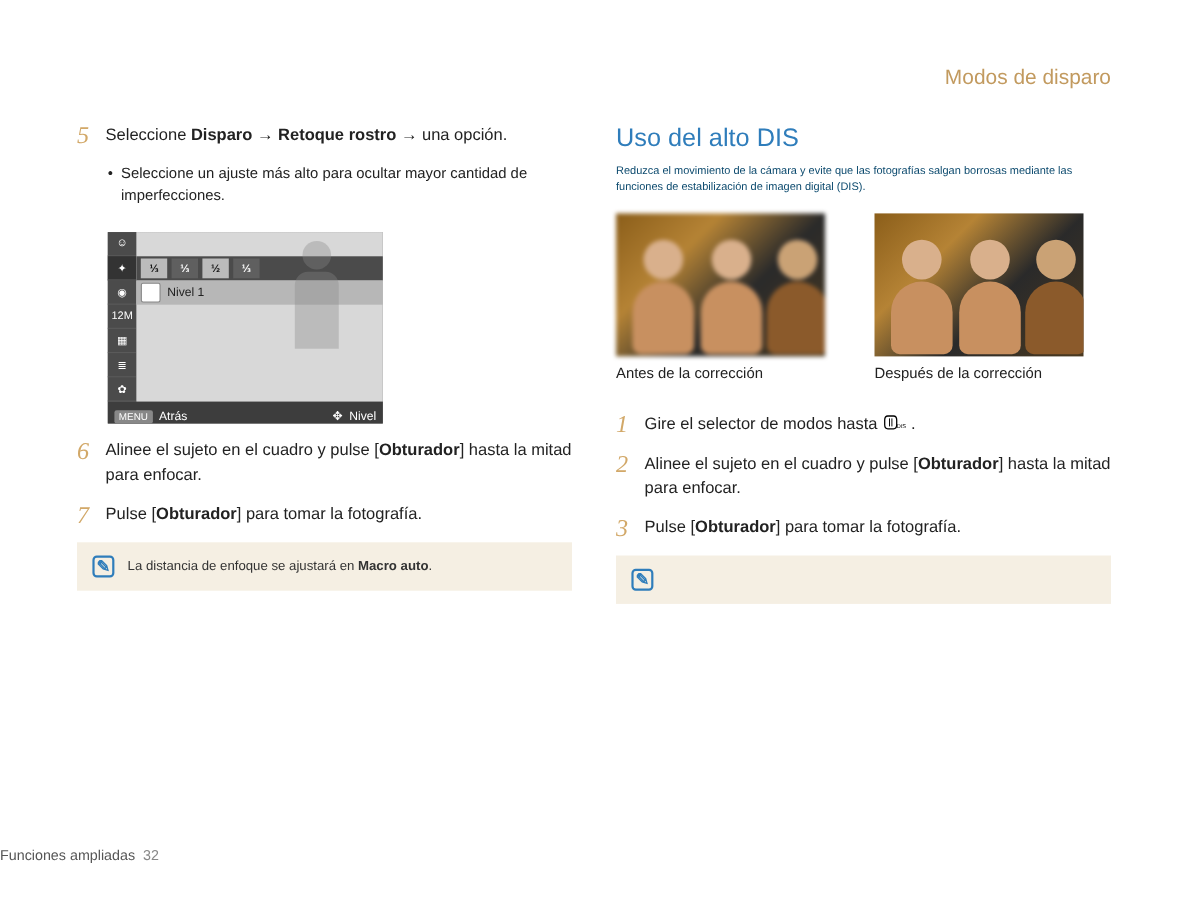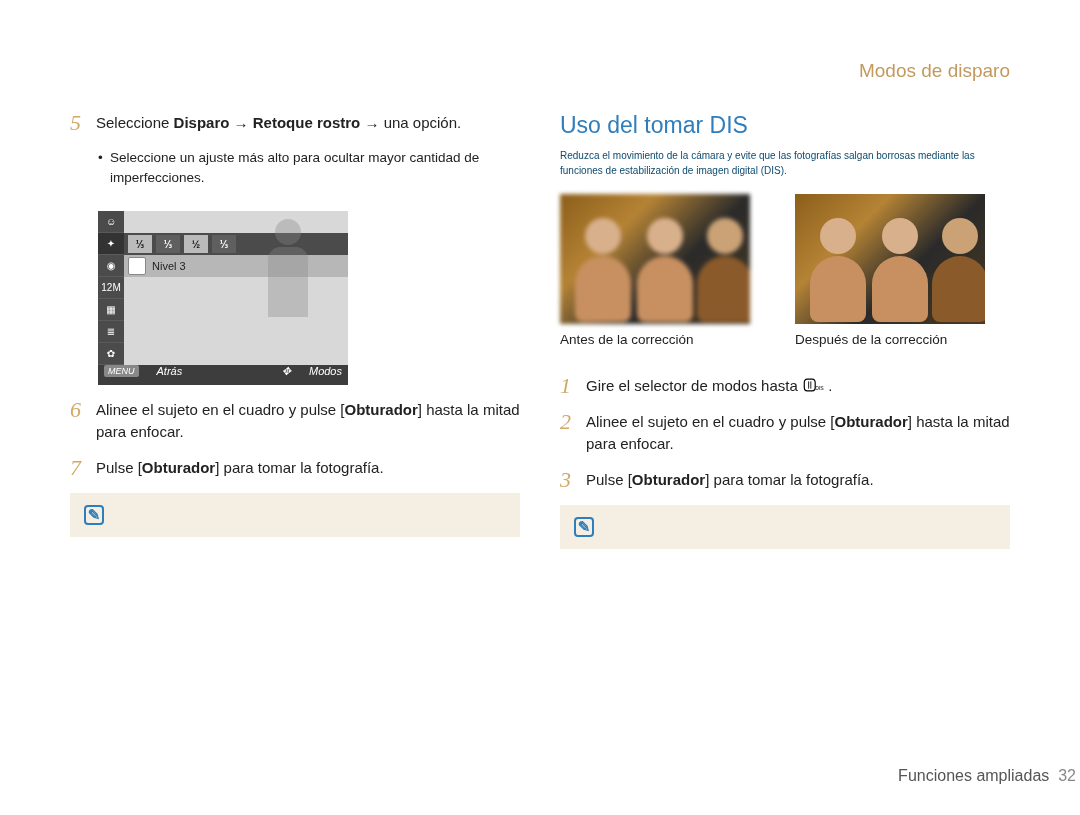--- a/index.html
+++ b/index.html
@@ -178,26 +178,25 @@
     width: 40px;
     height: 70px;
     background: #888;
     border-radius: 30% 30% 0 0 / 18% 18% 0 0;
     margin: 0 auto;
   }
   .camera-shot .bottom-bar {
     height: 20px;
     background: #3d3d3d;
     display: flex;
-    align-items: flex-start;
+    align-items: flex-end;
     color: #fff;
     font-size: 11px;
     padding: 0 6px;
-    gap: 18px;
-    font-style: italic;
+    gap: 6px;
   }
   .camera-shot .bottom-bar .menu-chip {
     background: #888;
     color: #fff;
     font-size: 9px;
     padding: 1px 4px;
     border-radius: 2px;
   }
   .camera-shot .bottom-bar .diamond {
     font-size: 11px;
@@ -293,22 +292,22 @@
   .image-card .caption {
     font-size: 13.5px;
     color: #222;
     margin-top: 8px;
   }
   .footer {
     position: absolute;
     bottom: 30px;
     left: 0;
     right: 4px;
-    text-align: right;
-    font-size: 16px;
+    text-align: left;
+    font-size: 13px;
     color: #555;
   }
   .footer .num {
     color: #888;
   }
   .dis-glyph {
     display: inline-flex;
     align-items: center;
     vertical-align: -2px;
   }
@@ -350,60 +349,63 @@
         </div>
         <div class="main-area">
           <div class="top-strip">
             <div class="fraction" style="color:#111;background:#bbb">⅓</div>
             <div class="fraction">⅓</div>
             <div class="fraction" style="color:#111;background:#bbb">½</div>
             <div class="fraction">⅓</div>
           </div>
           <div class="label-strip">
             <div class="icon-square"></div>
-            <span>Nivel 3</span>
+            <span>Nivel 1</span>
           </div>
           <div class="silhouette">
             <div class="silhouette-head"></div>
             <div class="silhouette-body"></div>
           </div>
         </div>
       </div>
       <div class="bottom-bar">
         <span class="menu-chip">MENU</span>
         <span>Atrás</span>
         <span style="flex:1"></span>
         <span class="diamond">✥</span>
-        <span>Modos</span>
+        <span>Nivel</span>
       </div>
     </div>
 
     <div class="step">
       <div class="step-num">6</div>
       <div class="step-text">
         <span>Alinee el sujeto en el cuadro y pulse [</span><span class="bold">Obturador</span><span>] hasta la mitad para enfocar.</span>
       </div>
     </div>
 
     <div class="step">
       <div class="step-num">7</div>
       <div class="step-text">
         <span>Pulse [</span><span class="bold">Obturador</span><span>] para tomar la fotografía.</span>
       </div>
     </div>
 
     <div class="note-box">
       <div class="note-icon">✎</div>
+      <div class="single-line">
+        <span>La distancia de enfoque se ajustará en </span><span class="bold">Macro auto</span><span>.</span>
+      </div>
     </div>
 
   </div>
 
   <div class="col">
 
-    <div class="h2-title">Uso del tomar DIS</div>
+    <div class="h2-title">Uso del alto DIS</div>
     <div class="body-text">Reduzca el movimiento de la cámara y evite que las fotografías salgan borrosas mediante las funciones de estabilización de imagen digital (DIS).</div>
 
     <div class="image-pair">
       <div class="image-card blurry">
         <div class="fake-img">
           <div class="fake-person p1">
               <div class="head"></div>
               <div class="torso"></div>
             </div>
           <div class="fake-person p2">

